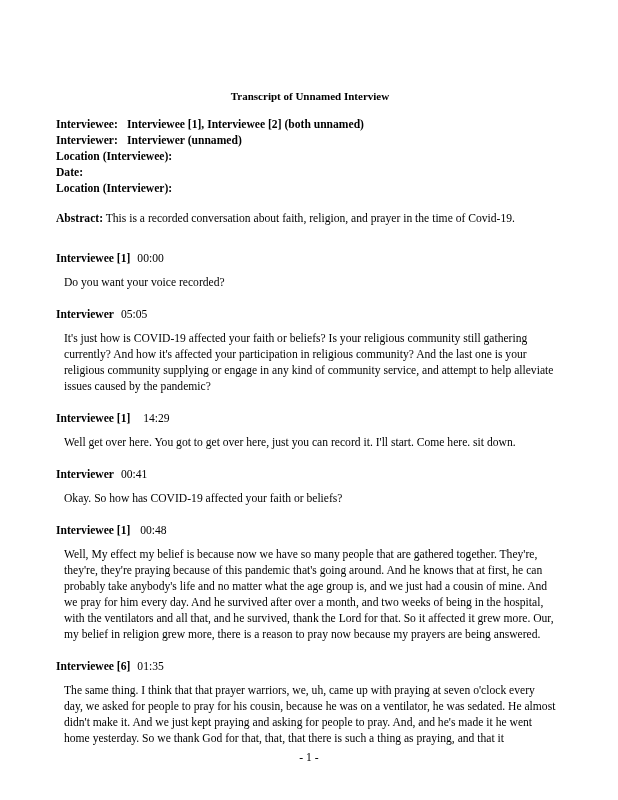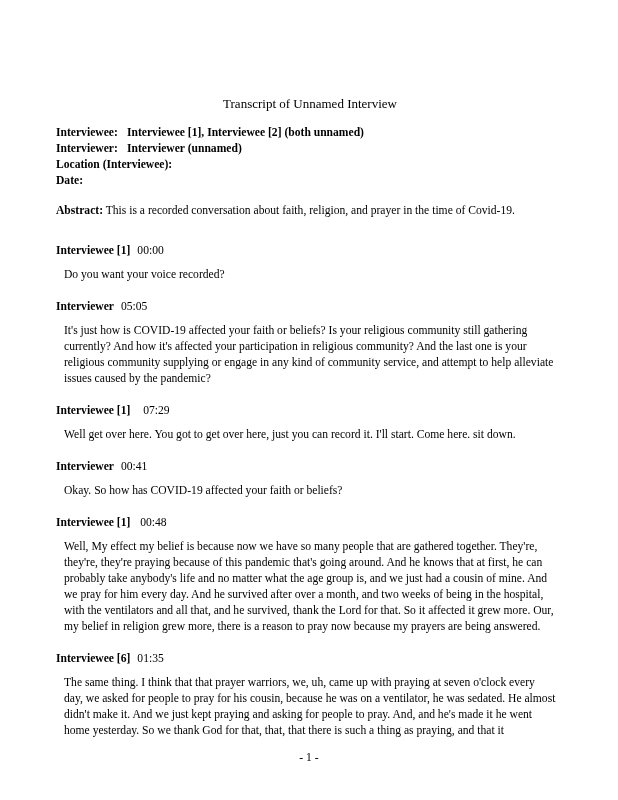--- a/index.html
+++ b/index.html
@@ -14,24 +14,24 @@
     background: #ffffff;
     color: #000000;
     font-family: "Liberation Serif", "DejaVu Serif", serif;
     font-size: 11.6px;
     line-height: 16px;
     box-sizing: border-box;
     padding: 84px 54px 0 56px;
     overflow: hidden;
   }
   .title {
-    font-size: 13px;
-    font-weight: normal;
+    font-size: 11px;
+    font-weight: bold;
     text-align: center;
-    margin: 12px 0 13px 0;
+    margin: 4px 0 13px 0;
     line-height: 16px;
   }
   .meta {
     font-weight: bold;
   }
   .meta-row {
     line-height: 16px;
   }
   .meta-label {
     display: inline-block;
@@ -79,20 +79,23 @@
     </div>
     <div class="meta-row">
       <span class="meta-label">Interviewer:</span><span class="meta-value">Interviewer (unnamed)</span>
     </div>
     <div class="meta-row">
       <span class="meta-label">Location (Interviewee):</span><span class="meta-value"></span>
     </div>
     <div class="meta-row">
       <span class="meta-label">Date:</span><span class="meta-value"></span>
     </div>
+    <div class="meta-row">
+      <span class="meta-label">Location (Interviewer):</span><span class="meta-value"></span>
+    </div>
   </div>
 
   <p class="abstract">
     <span class="bold">Abstract:</span>
     <span>This is a recorded conversation about faith, religion, and prayer in the time of Covid-19.</span>
   </p>
 
   <section class="entries">
 
     <div class="entry">
@@ -104,21 +107,21 @@
 
     <div class="entry">
       <div class="entry-head">
         <span class="speaker">Interviewer</span><span class="time">05:05</span>
       </div>
       <p class="entry-text">It's just how is COVID-19 affected your faith or beliefs? Is your religious community still gathering currently? And how it's affected your participation in religious community? And the last one is your religious community supplying or engage in any kind of community service, and attempt to help alleviate issues caused by the pandemic?</p>
     </div>
 
     <div class="entry">
       <div class="entry-head">
-        <span class="speaker">Interviewee [1]</span><span class="time">  07:29</span>
+        <span class="speaker">Interviewee [1]</span><span class="time">  14:29</span>
       </div>
       <p class="entry-text">Well get over here. You got to get over here, just you can record it. I'll start. Come here. sit down.</p>
     </div>
 
     <div class="entry">
       <div class="entry-head">
         <span class="speaker">Interviewer</span><span class="time">00:41</span>
       </div>
       <p class="entry-text">Okay. So how has COVID-19 affected your faith or beliefs?</p>
     </div>

